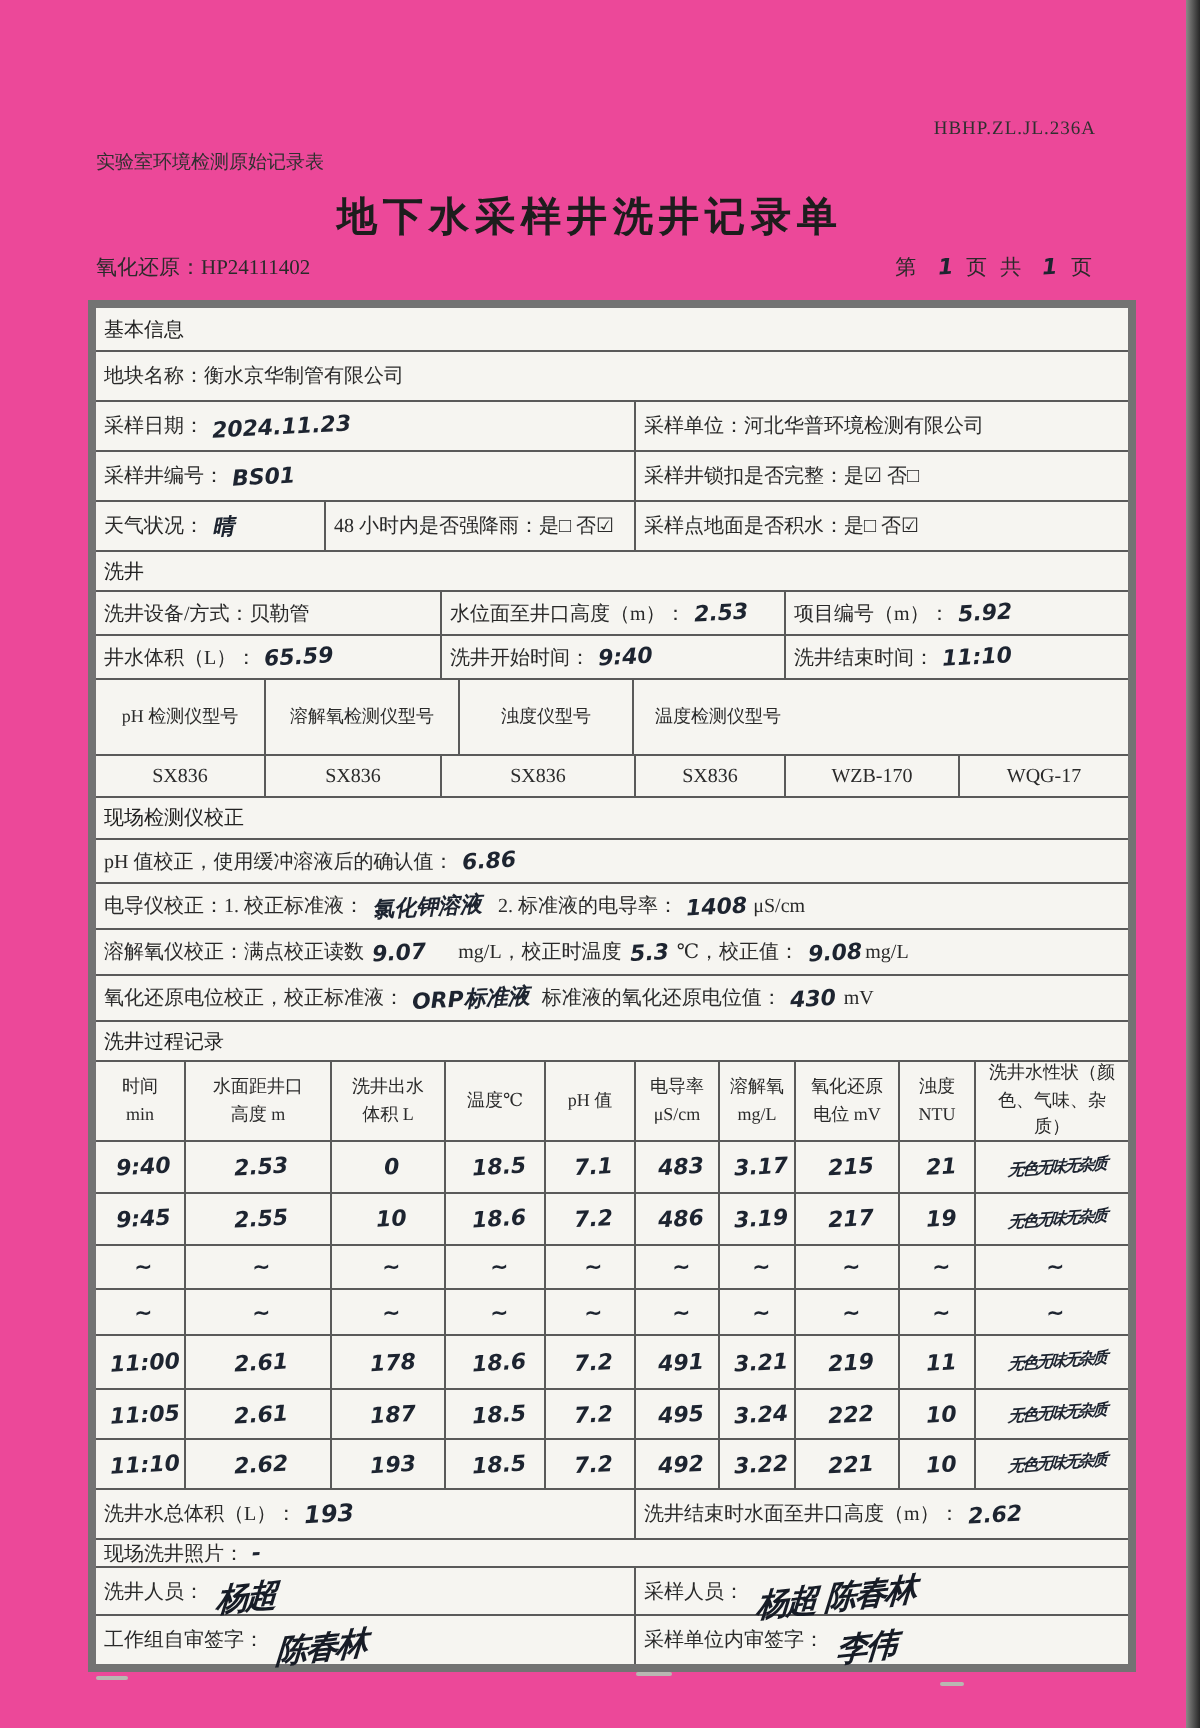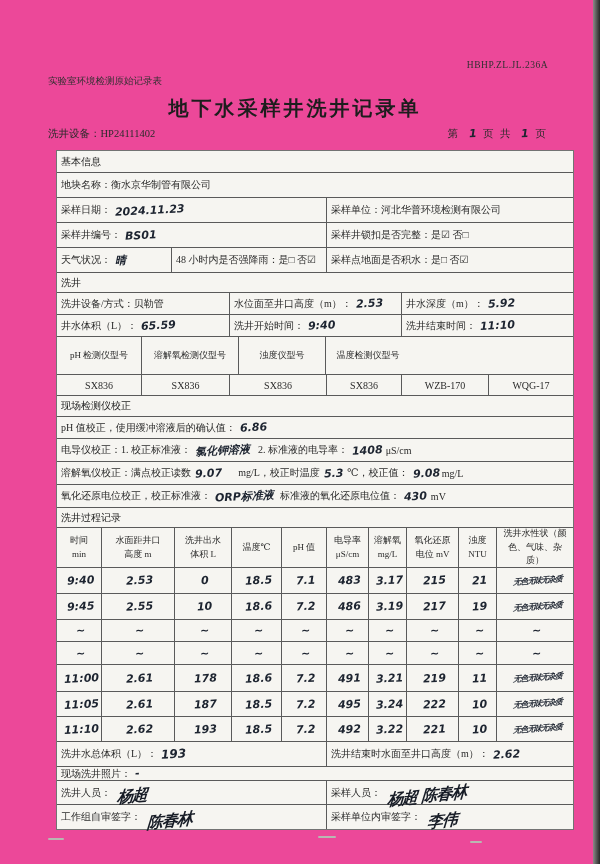--- a/index.html
+++ b/index.html
@@ -35,22 +35,22 @@
     font-family:"DejaVu Sans",sans-serif;
     font-style:italic;font-weight:bold;
     color:#171c26;
     display:inline-block;
     transform:rotate(-6deg) skewX(-10deg);
     font-size:16px;letter-spacing:-1px;
     margin-left:6px;position:relative;top:4px;
   }
   
   .form{
-    position:absolute;left:56px;top:150px;width:516px;
-    border:1px solid #737373;
+    position:absolute;left:44px;top:150px;width:516px;
+    border:4px solid #737373;
     background:#f6f5f1;
     box-sizing:content-box;
     font-size:10px;
   }
   .row{display:flex;border-bottom:1px solid #5a5a5a;box-sizing:border-box;}
   .row.last{border-bottom:none;}
   .cell{
     border-right:1px solid #5a5a5a;
     padding:1px 4px;
     display:flex;align-items:center;
@@ -70,21 +70,21 @@
 
 <div class="page">
   <div class="scan-edge"></div>
 
   <div class="smalltext doc-label">实验室环境检测原始记录表</div>
   <div class="smalltext form-code">HBHP.ZL.JL.236A</div>
   <div class="title">地下水采样井洗井记录单</div>
 
   <div class="proj-row">
     <div>
-      <span>洗井设备：</span><span>HP24111402</span>
+      <span>氧化还原：</span><span>HP24111402</span>
     </div>
     <div class="pageinfo">
       <span>第</span>
       <span class="hw">1</span>
       <span>页 共</span>
       <span class="hw">1</span>
       <span>页</span>
     </div>
   </div>
 
@@ -140,21 +140,21 @@
     <div class="row" style="height:22px">
       <div class="cell" style="width:173px">
         <span class="lbl">洗井设备/方式：</span>
         <span>贝勒管</span>
       </div>
       <div class="cell" style="width:172px">
         <span class="lbl">水位面至井口高度（m）：</span>
         <span class="hw">2.53</span>
       </div>
       <div class="cell endc" style="width:171px">
-        <span class="lbl">井水深度（m）：</span>
+        <span class="lbl">项目编号（m）：</span>
         <span class="hw">5.92</span>
       </div>
     </div>
     <div class="row" style="height:22px">
       <div class="cell" style="width:173px">
         <span class="lbl">井水体积（L）：</span>
         <span class="hw">65.59</span>
       </div>
       <div class="cell" style="width:172px">
         <span class="lbl">洗井开始时间：</span>

